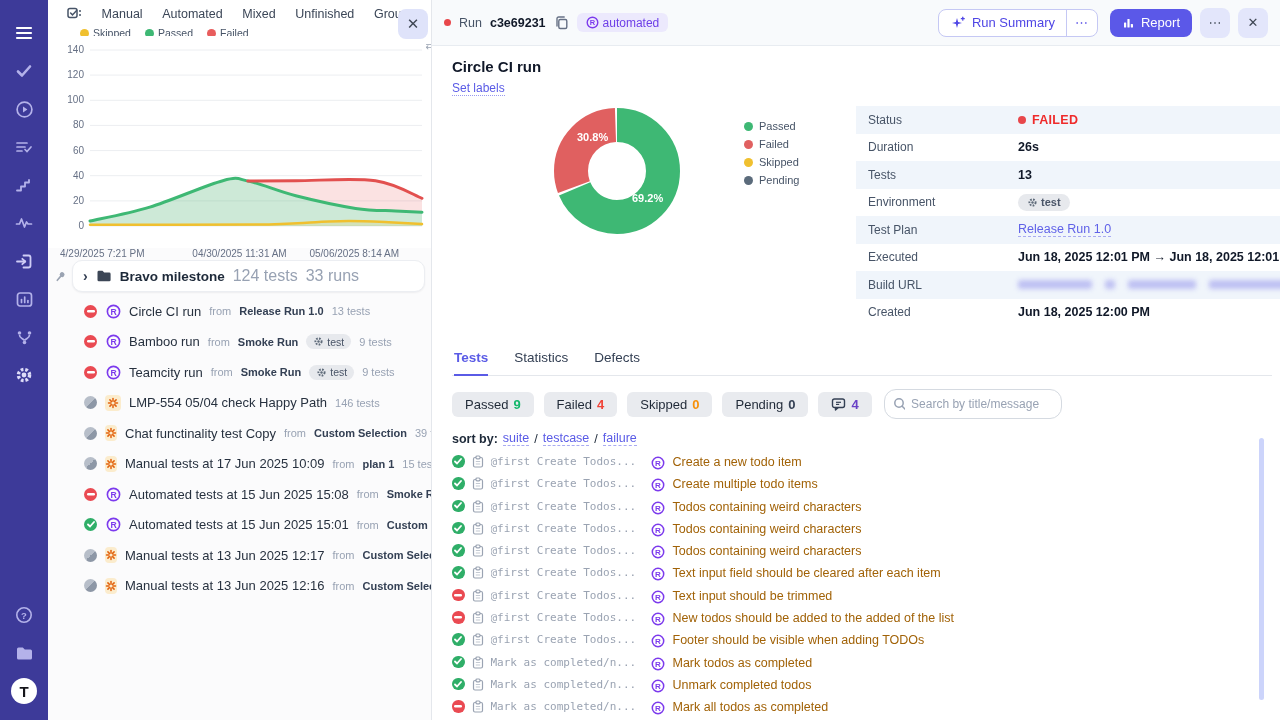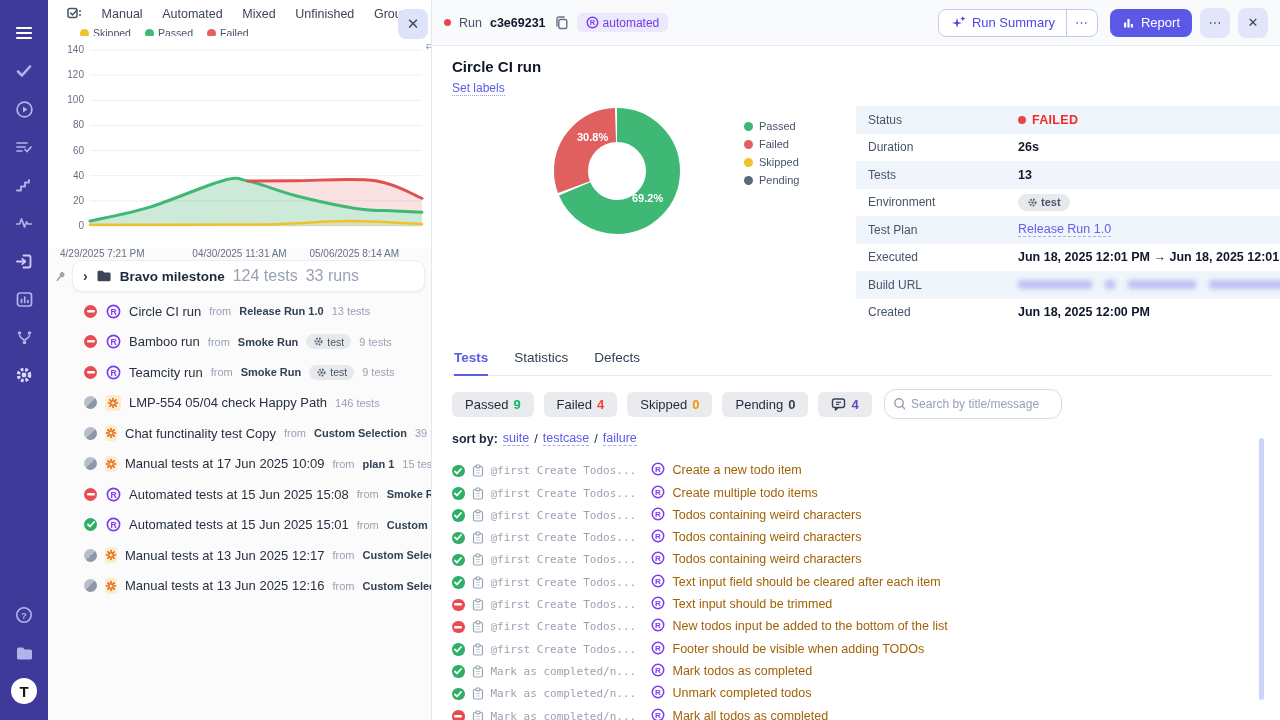--- a/index.html
+++ b/index.html
@@ -97,21 +97,21 @@
   .pill-search { height:30px; width:178px; border:1px solid #d5dae1; border-radius:12px; background:#fff; display:flex; align-items:center; gap:6px; padding:0 8px; margin-left:2px; }
   .pill-search input { border:none; outline:none; width:100%; font-size:12px; color:#475467; background:transparent; font-family:"Liberation Sans",sans-serif; }
   .pill-search input::placeholder { color:#98a2b3; }
 
   .sort-row { display:flex; align-items:center; gap:5px; margin-top:12px; font-size:12.5px; }
   .sort-row .lab { font-weight:700; color:#1d2939; }
   .sort-link { color:#5a5be6; border-bottom:1px dashed #a9aaf2; cursor:pointer; }
   .sort-sep { color:#1d2939; }
 
   .tests-list { margin-top:9px; }
-  .trow { display:flex; align-items:flex-end; gap:7px; height:22.3px; white-space:nowrap; overflow:hidden; }
+  .trow { display:flex; align-items:flex-start; gap:7px; height:22.3px; white-space:nowrap; overflow:hidden; }
   .trow .st { width:12.5px; height:12.5px; }
   .suite-txt { font-family:"DejaVu Sans Mono", monospace; font-size:11px; color:#9aa3b2; width:152px; flex-shrink:0; overflow:hidden; }
   .test-title { font-size:12.5px; color:#a16207; }
   .scroll-thumb { position:absolute; right:16px; top:438px; width:5px; height:262px; border-radius:3px; background:#ccd4fb; }
 
   svg { display:block; }
 </style>
 </head>
 <body>
 
@@ -774,21 +774,21 @@
             <line x1="3.8" y1="6.5" x2="8.2" y2="6.5" stroke="#c3c9d2" stroke-width="1"></line>
             <line x1="3.8" y1="9" x2="8.2" y2="9" stroke="#c3c9d2" stroke-width="1"></line>
           </svg>
           <span class="suite-txt">@first Create Todos...</span>
           <span class="type-ic">
             <svg width="14" height="14" viewBox="0 0 13 13">
               <circle cx="6.5" cy="6.5" r="5.3" stroke="#7c3aed" stroke-width="1.4" fill="none"></circle>
               <text x="6.5" y="9.4" text-anchor="middle" font-size="7.5" font-weight="700" fill="#7c3aed" font-family="Liberation Sans">R</text>
             </svg>
           </span>
-          <span class="test-title">New todos input be added to the bottom of the list</span>
+          <span class="test-title">New todos should be added to the added of the list</span>
         </div>
         <div class="trow">
           <span class="st st-passed">
             <svg width="8" height="7">
               <path d="M1 3.5 l2 2 L7 1" stroke="#fff" stroke-width="1.8" fill="none" stroke-linecap="round"></path>
             </svg>
           </span>
           <svg width="12" height="13">
             <rect x="1.5" y="2.5" width="9" height="9.5" rx="1.5" stroke="#9aa3b2" stroke-width="1.2" fill="none"></rect>
             <rect x="4" y="1" width="4" height="2.8" rx="1" fill="#fff" stroke="#9aa3b2" stroke-width="1.2"></rect>

